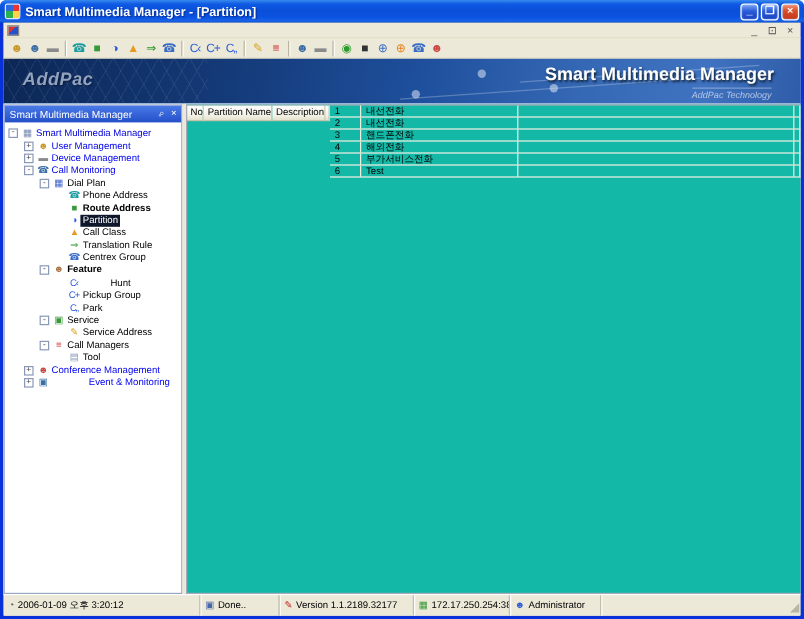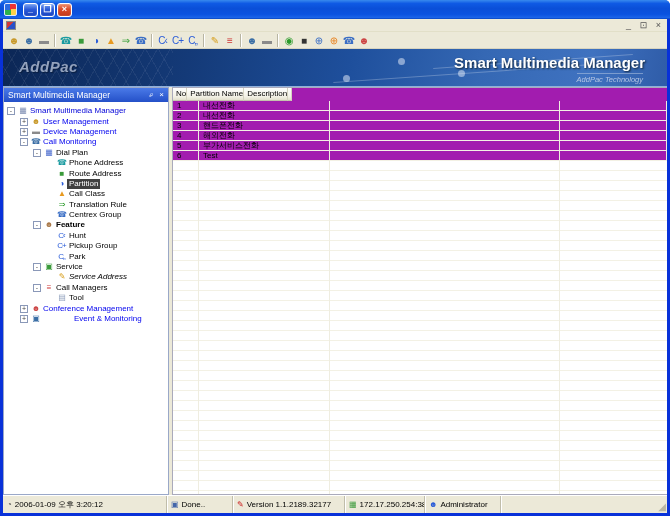--- a/index.html
+++ b/index.html
@@ -72,27 +72,27 @@
   #sidebar-header .hdr-title { flex:1 1 auto; white-space:nowrap; overflow:hidden; }
   #sidebar-header .hdr-btn { font-size:8px; margin-left:5px; line-height:12px; }
   #pin-glyph { display:inline-block; transform:rotate(45deg); font-size:9px; }
   #tree { flex:1 1 auto; overflow:hidden; padding-top:4px; }
   .trow { height:10.4px; display:flex; align-items:center; white-space:nowrap; }
   .expbox { width:8px; height:8px; flex:0 0 auto; margin-right:2px; border:1px solid #8a98b8; background:#fff;
     font-size:7px; line-height:6px; text-align:center; color:#444; }
   .expbox.hidden { visibility:hidden; }
   .ticon { width:11px; flex:0 0 auto; font-size:8px; line-height:10px; text-align:center; letter-spacing:-1px; }
   .tlabel { font-size:8px; line-height:10px; padding:0 2px; }
-  .tlabel.selected { background:#404040; color:#fff !important; }
+  .tlabel.selected { background:#0f172a; color:#fff !important; }
 
   
   #splitter { width:3px; background:#ECE9D8; }
 
   
-  #grid { flex:1 1 auto; display:flex; flex-direction:column; background:#a21caf; border:1px solid #aab; border-right:none; }
+  #grid { flex:1 1 auto; display:flex; background:#14b8a6; border:1px solid #aab; border-right:none; }
   #grid-header { height:13px; flex:0 0 auto; display:flex; }
   .hcell { background:linear-gradient(180deg,#fefefe,#f3f1e6 70%,#e3e0cd); border-right:1px solid #d5d2c0;
     border-bottom:1px solid #c5c2ae; font-size:8px; line-height:12px; padding-left:3px; color:#000;
     overflow:hidden; white-space:nowrap; }
   .c0 { width:26px; } .c1 { width:131px; } .c2 { width:230px; } .c3 { flex:1 1 auto; border-right:none; }
   #grid-rows { flex:0 0 auto; }
   .grow { height:10px; display:flex; }
   .gcell { font-size:8px; line-height:9.5px; padding-left:4px; border-bottom:1px solid #f3f1e4;
     border-right:1px solid #efede0; overflow:hidden; white-space:nowrap; color:#000; }
   #grid-filler { position:relative; flex:1 1 auto;
@@ -110,20 +110,21 @@
   .sp-fill { flex:1 1 auto; border-right:none; box-shadow:none; position:relative; }
   #resize-grip { position:absolute; right:1px; bottom:1px; font-size:10px; color:#b8b5a2; line-height:10px; }
 </style>
 </head>
 <body>
 
 <div id="window">
 
   <div id="titlebar">
     <div id="app-icon"></div>
+    <div id="title-text">Smart Multimedia Manager - [Partition]</div>
     <div class="winbtn">_</div>
     <div class="winbtn">❐</div>
     <div class="winbtn close">×</div>
   </div>
 
   <div id="menubar">
     <div id="child-icon"></div>
     <div id="child-controls">
       <span class="child-btn">_</span>
       <span class="child-btn">⊡</span>
@@ -296,21 +297,21 @@
 
           <div class="trow" style="padding-left: 42px;">
             <span class="expbox hidden"></span>
             <span class="ticon" style="color: rgb(26, 155, 160);">☎</span>
             <span class="tlabel" style="color: rgb(0, 0, 0);">Phone Address</span>
           </div>
 
           <div class="trow" style="padding-left: 42px;">
             <span class="expbox hidden"></span>
             <span class="ticon" style="color: rgb(58, 154, 58);">■</span>
-            <span class="tlabel" style="color: rgb(0, 0, 0);">Route Address</span>
+            <span class="tlabel" style="color: rgb(0, 0, 0); font-weight: bold;">Route Address</span>
           </div>
 
           <div class="trow" style="padding-left: 42px;">
             <span class="expbox hidden"></span>
             <span class="ticon" style="color: rgb(42, 92, 216);">◑</span>
             <span class="tlabel selected" style="color: rgb(0, 0, 0);">Partition</span>
           </div>
 
           <div class="trow" style="padding-left: 42px;">
             <span class="expbox hidden"></span>
@@ -332,21 +333,21 @@
 
           <div class="trow" style="padding-left: 29px;">
             <span class="expbox">-</span>
             <span class="ticon" style="color: rgb(168, 120, 72);">☻</span>
             <span class="tlabel" style="color: rgb(0, 0, 0); font-weight: bold;">Feature</span>
           </div>
 
           <div class="trow" style="padding-left: 42px;">
             <span class="expbox hidden"></span>
             <span class="ticon" style="color: rgb(42, 92, 216);">C‹</span>
-            <span class="tlabel" style="color: rgb(0, 0, 0);">Hunt</span>
+            <span class="tlabel" style="color: rgb(0, 0, 0); margin-left: 23px;">Hunt</span>
           </div>
 
           <div class="trow" style="padding-left: 42px;">
             <span class="expbox hidden"></span>
             <span class="ticon" style="color: rgb(42, 92, 216);">C+</span>
             <span class="tlabel" style="color: rgb(0, 0, 0);">Pickup Group</span>
           </div>
 
           <div class="trow" style="padding-left: 42px;">
             <span class="expbox hidden"></span>
@@ -356,21 +357,21 @@
 
           <div class="trow" style="padding-left: 29px;">
             <span class="expbox">-</span>
             <span class="ticon" style="color: rgb(58, 154, 58);">▣</span>
             <span class="tlabel" style="color: rgb(0, 0, 0);">Service</span>
           </div>
 
           <div class="trow" style="padding-left: 42px;">
             <span class="expbox hidden"></span>
             <span class="ticon" style="color: rgb(216, 160, 32);">✎</span>
-            <span class="tlabel" style="color: rgb(0, 0, 0); font-style: italic;">Service Address</span>
+            <span class="tlabel" style="color: rgb(0, 0, 0);">Service Address</span>
           </div>
 
           <div class="trow" style="padding-left: 29px;">
             <span class="expbox">-</span>
             <span class="ticon" style="color: rgb(204, 51, 51);">≡</span>
             <span class="tlabel" style="color: rgb(0, 0, 0);">Call Managers</span>
           </div>
 
           <div class="trow" style="padding-left: 42px;">
             <span class="expbox hidden"></span>

